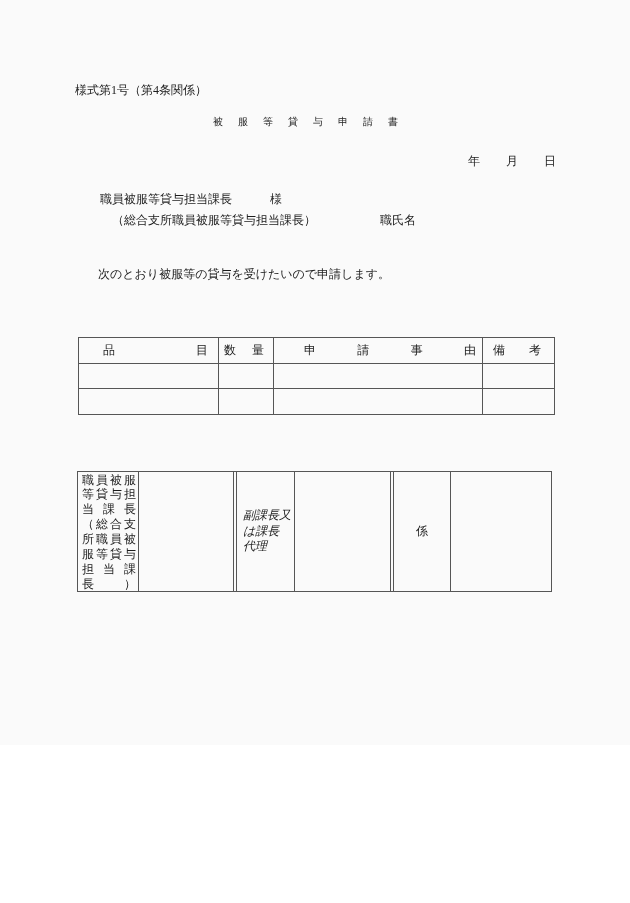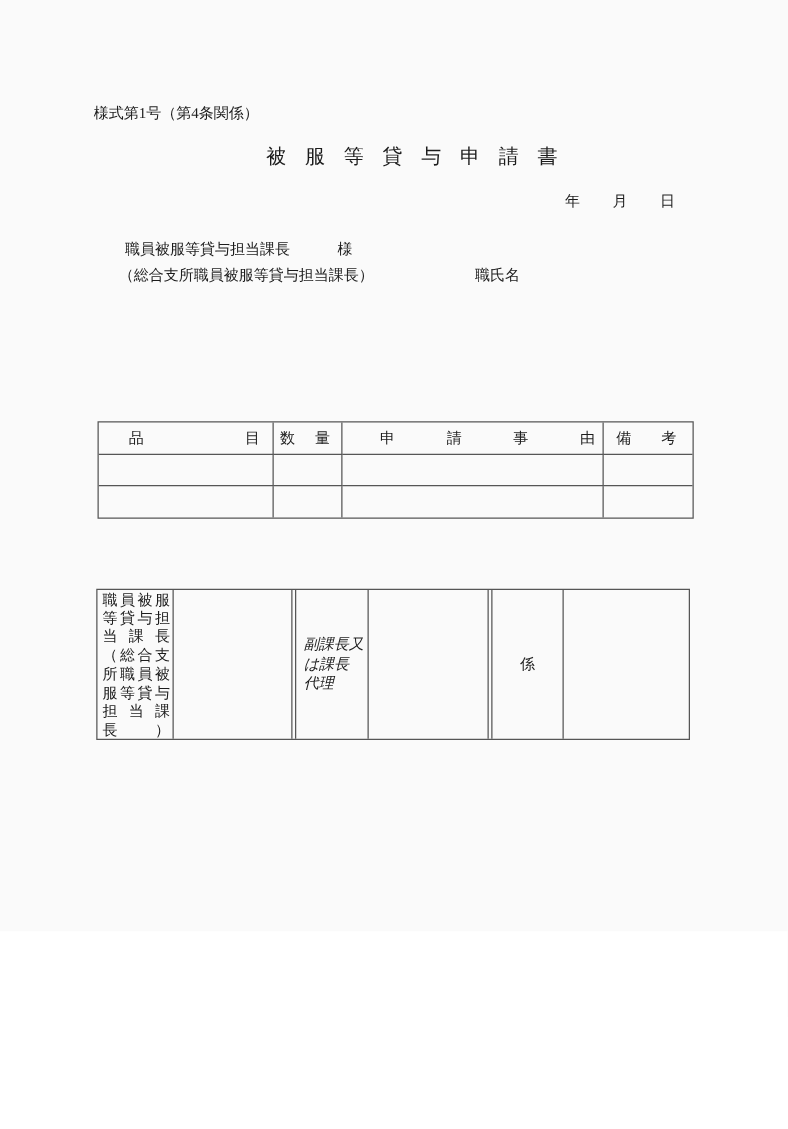--- a/index.html
+++ b/index.html
@@ -9,25 +9,25 @@
     background:#fafafa;
     color:#1c1c1c;
     font-family:"Liberation Serif","DejaVu Serif",serif;
     font-size:12px;
     overflow:hidden;
   }
   .abs{position:absolute;white-space:nowrap;}
 
   
   .form-number{left:75px;top:82px;}
-  .doc-title{left:213px;top:115px;font-size:16px;letter-spacing:15px;}
-  .date-line{left:452px;top:153px;letter-spacing:26px;}
+  .doc-title{left:213px;top:115px;font-size:10px;letter-spacing:15px;}
+  .date-line{left:468px;top:153px;letter-spacing:26px;}
   .recipient-line{left:100px;top:191px;}
   .recipient-honorific{left:270px;top:191px;}
-  .recipient-note{left:95px;top:212px;font-family:Liberation Mono, monospace;}
+  .recipient-note{left:112px;top:212px;font-family:Liberation Mono, monospace;}
   .applicant-label{left:380px;top:212px;}
   .statement{left:98px;top:266px;}
   .approval-question{left:98px;top:433px;}
 
   
   .dist{display:flex;justify-content:space-between;}
 
   
   .request-table{
     position:absolute;left:78px;top:337px;
@@ -90,20 +90,21 @@
   <div class="abs doc-title">被服等貸与申請書</div>
 
   <div class="abs date-line"><span>年</span><span>月</span><span>日</span></div>
 
   <div class="abs recipient-line">職員被服等貸与担当課長</div>
   <div class="abs recipient-honorific">様</div>
   <div class="abs recipient-note">（総合支所職員被服等貸与担当課長）</div>
 
   <div class="abs applicant-label">職氏名</div>
 
+  <div class="abs statement">次のとおり被服等の貸与を受けたいので申請します。</div>
 
   <div class="request-table">
     <div class="cell h-item">
       <div class="dist">
           <span>品</span>
           <span>目</span>
         </div>
     </div>
     <div class="cell h-qty">
       <div class="dist">

